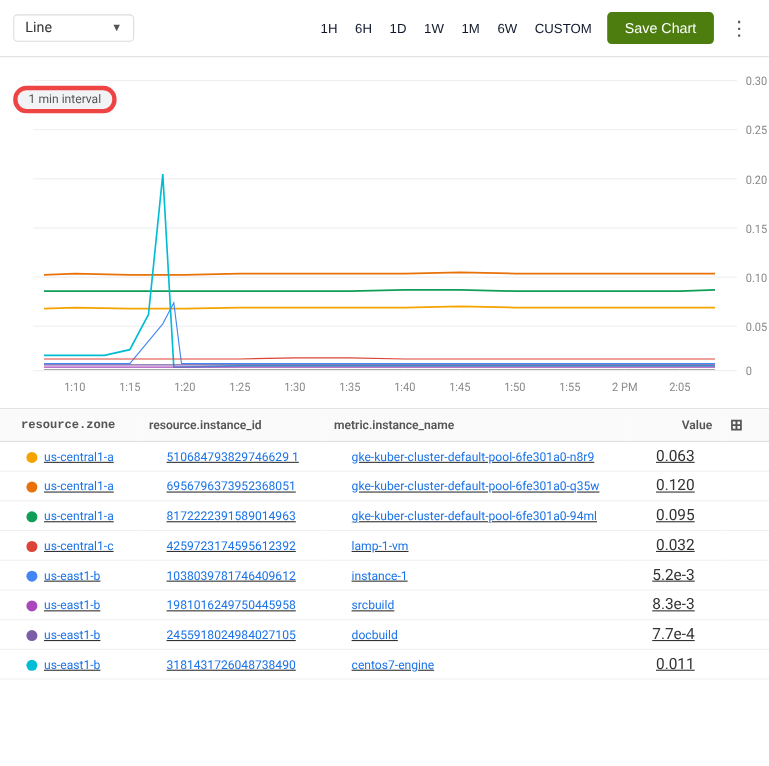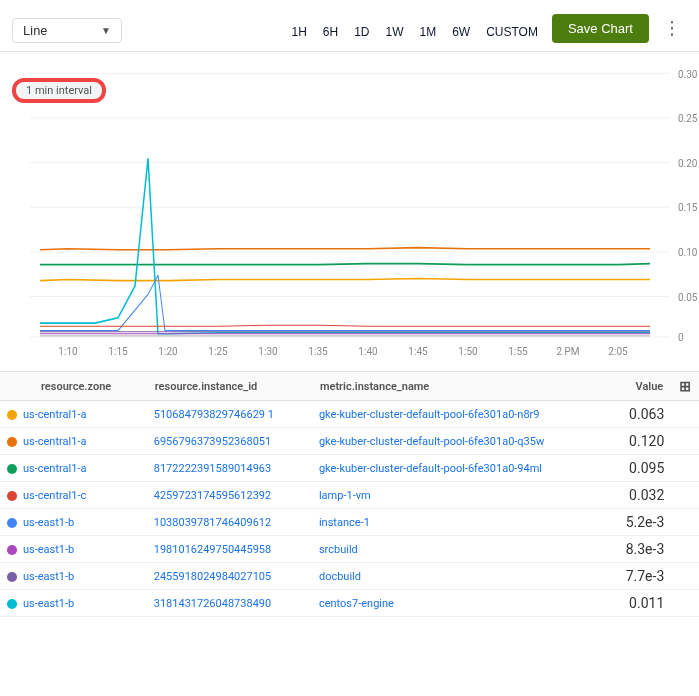--- a/index.html
+++ b/index.html
@@ -1,21 +1,21 @@
 <!DOCTYPE html>
 <html><head>
   <meta charset="utf-8">
   <style>
     * { box-sizing: border-box; margin: 0; padding: 0; }
     body { font-family: 'Roboto', Arial, sans-serif; font-size: 12px; background: #fff; color: #333; width: 699px; height: 696px; overflow: hidden; }
 
     
     .toolbar {
       display: flex;
-      align-items: flex-end;
+      align-items: center;
       padding: 8px 12px;
       border-bottom: 1px solid #e0e0e0;
       gap: 8px;
       height: 52px;
     }
     .chart-type-select {
       display: flex;
       align-items: center;
       border: 1px solid #dadce0;
       border-radius: 4px;
@@ -94,24 +94,25 @@
       text-align: left;
       font-size: 11px;
       font-weight: 600;
       color: #555;
       padding: 6px 8px;
       border-bottom: 1px solid #e0e0e0;
       background: #fafafa;
     }
     .legend-table th.right { text-align: right; }
     .legend-table td {
-      padding: 5px 7px;
+      padding: 5px 24px;
       font-size: 11px;
       border-bottom: 1px solid #f0f0f0;
       white-space: nowrap;
+      text-decoration: underline;
     }
     .legend-table td.value { text-align: right; font-size: 14px; color: #333; }
     .dot {
       display: inline-block;
       width: 10px;
       height: 10px;
       border-radius: 50%;
       margin-right: 6px;
       vertical-align: middle;
     }
@@ -203,21 +204,21 @@
     <polyline points="40,263 68,263 118,263 168,263 218,263 268,263 318,263 368,263 418,263 468,263 518,263 568,263 618,263 650,263" fill="none" stroke="#7b5ea7" stroke-width="1"></polyline>
 
     <polyline points="40,267 68,267 118,267 168,267 218,267 268,267 318,267 368,267 418,267 468,267 518,267 568,267 618,267 650,267" fill="none" stroke="#9e9e9e" stroke-width="0.8"></polyline>
   </svg>
 </div>
 
 <div class="table-scroll">
   <table class="legend-table">
     <thead>
       <tr>
-        <th style="padding-left:41px;">resource.zone</th>
+        <th style="padding-left:19px;font-family:Liberation Mono, monospace;">resource.zone</th>
         <th>resource.instance_id</th>
         <th>metric.instance_name</th>
         <th class="right">Value</th>
         <th class="col-icon">
           <span class="columns-icon">⊞</span>
         </th>
       </tr>
     </thead>
     <tbody id="legend-tbody">
     <tr>
@@ -273,21 +274,21 @@
     <td><a class="metric-link" href="#">srcbuild</a></td>
     <td class="value">8.3e-3</td>
     <td></td>
   </tr>
         <tr>
     <td>
       <span class="dot" style="background:#7b5ea7"></span><a class="zone-link" href="#">us-east1-b</a>
     </td>
     <td><a class="instance-link" href="#">2455918024984027105</a></td>
     <td><a class="metric-link" href="#">docbuild</a></td>
-    <td class="value">7.7e-3</td>
+    <td class="value">7.7e-4</td>
     <td></td>
   </tr>
         <tr>
     <td>
       <span class="dot" style="background:#00bcd4"></span><a class="zone-link" href="#">us-east1-b</a>
     </td>
     <td><a class="instance-link" href="#">3181431726048738490</a></td>
     <td><a class="metric-link" href="#">centos7-engine</a></td>
     <td class="value">0.011</td>
     <td></td>

